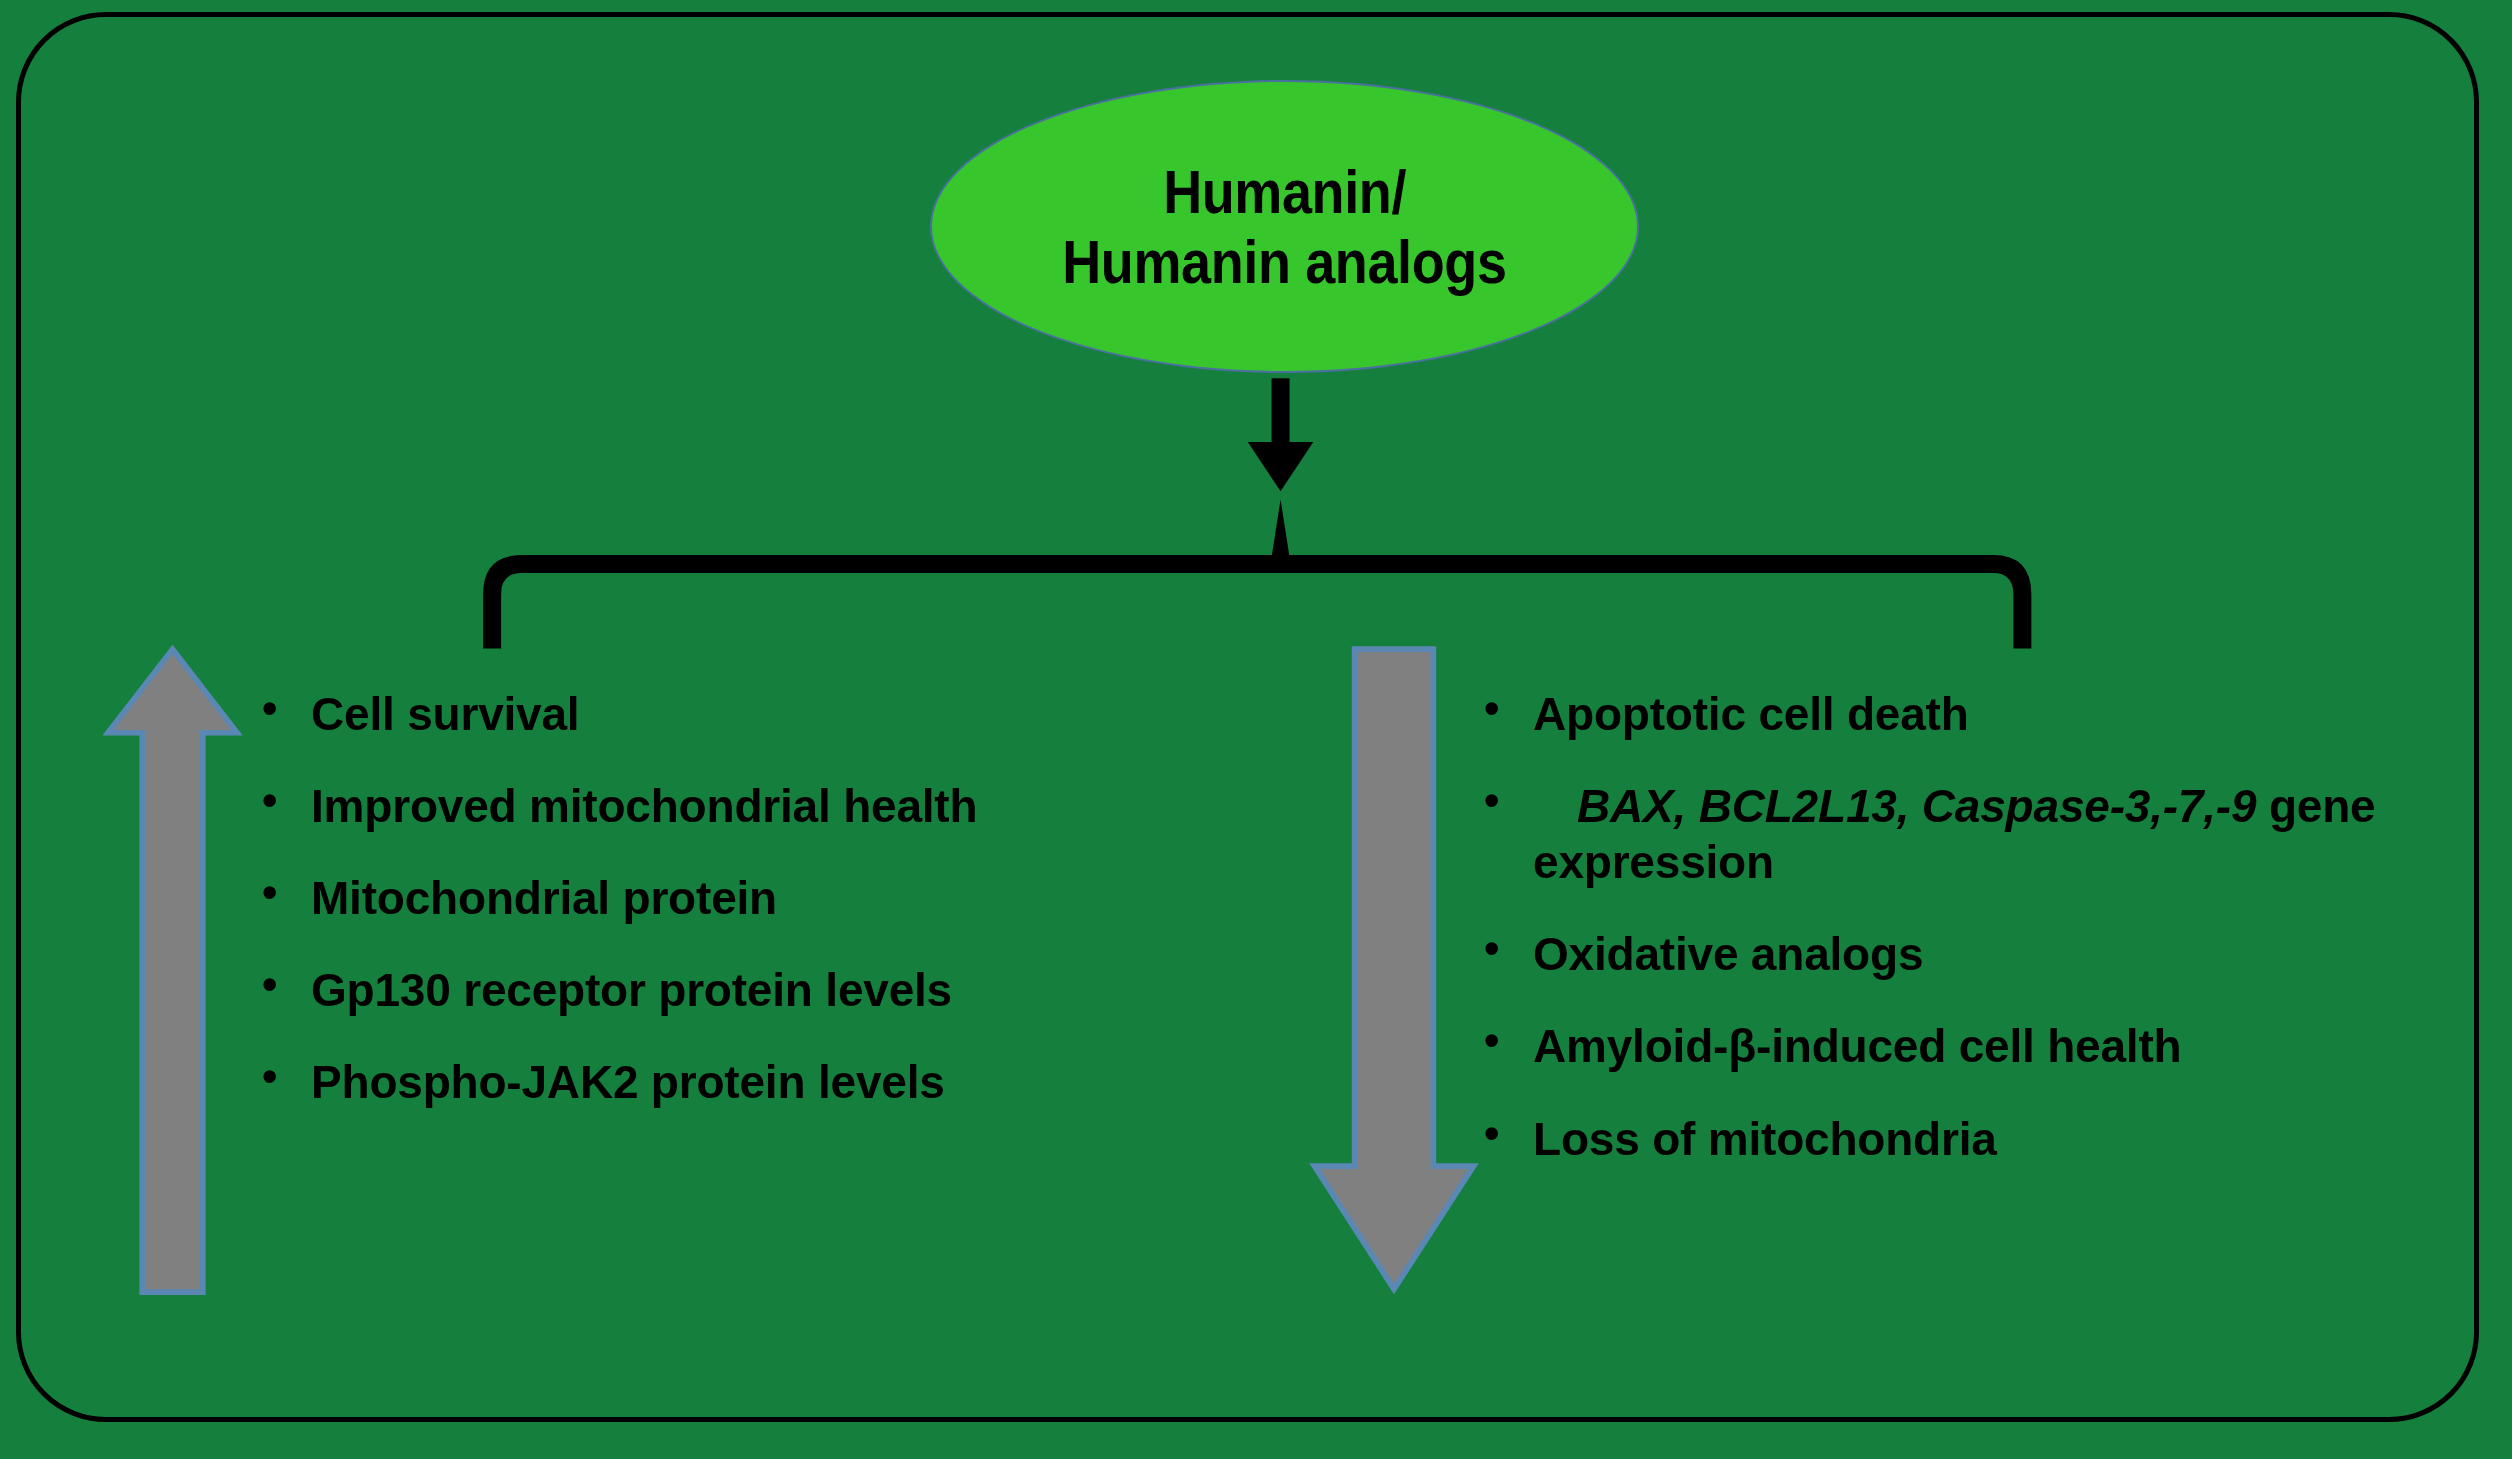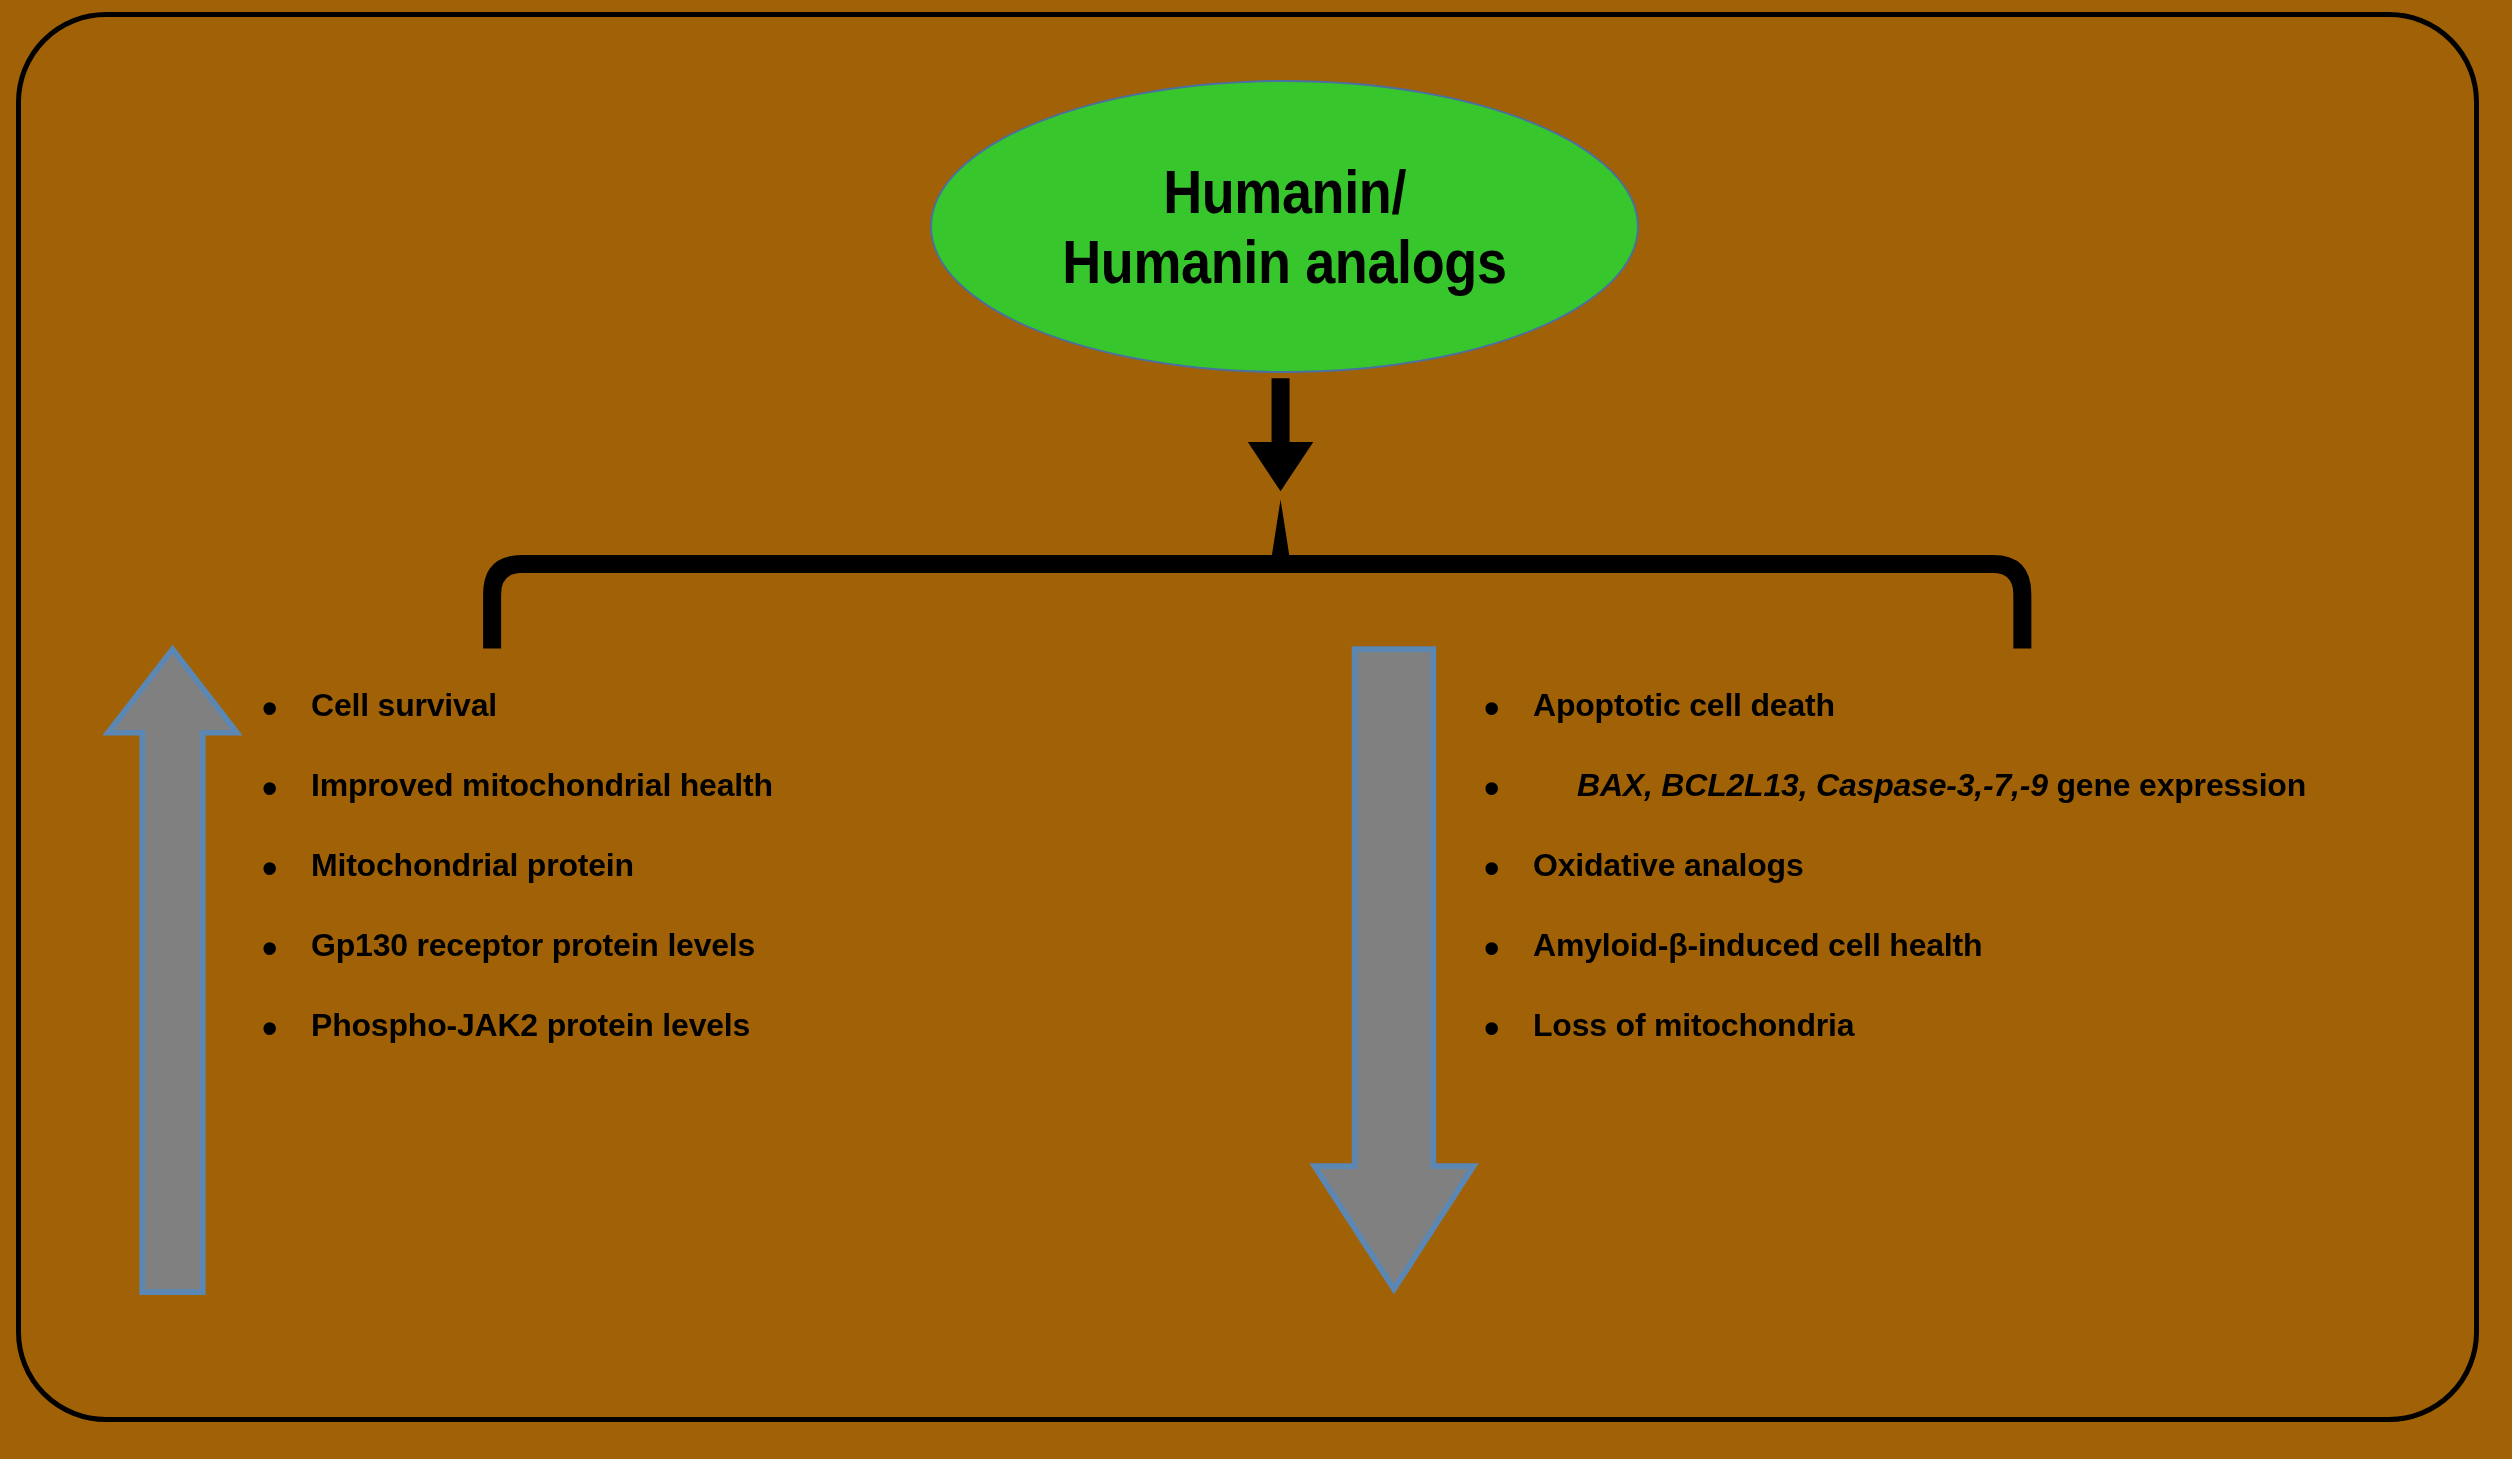--- a/index.html
+++ b/index.html
@@ -11,21 +11,21 @@
     width: 2512px;
     height: 1459px;
     font-family: "Liberation Sans", sans-serif;
     overflow: hidden;
   }
 
   #figure {
     position: relative;
     width: 2512px;
     height: 1459px;
-    background: #a16207;
+    background: #15803d;
   }
 
   
   .outer-frame {
     position: absolute;
     left: 16.4px;
     top: 11.5px;
     width: 2463px;
     height: 1410px;
     border: 5.7px solid #000000;
@@ -91,21 +91,21 @@
   .bullet-dot {
     flex: 0 0 auto;
     width: 49px;
     font-size: 44px;
     font-weight: bold;
     line-height: 1.0;
     color: #000000;
   }
   .bullet-text {
     flex: 1 1 auto;
-    font-size: 32px;
+    font-size: 46px;
     font-weight: bold;
     color: #000000;
     line-height: 1.22;
     letter-spacing: -0.2px;
     white-space: pre-wrap;
   }
   .bullet-text .gene {
     font-style: italic;
     margin-left: 44px;
   }

